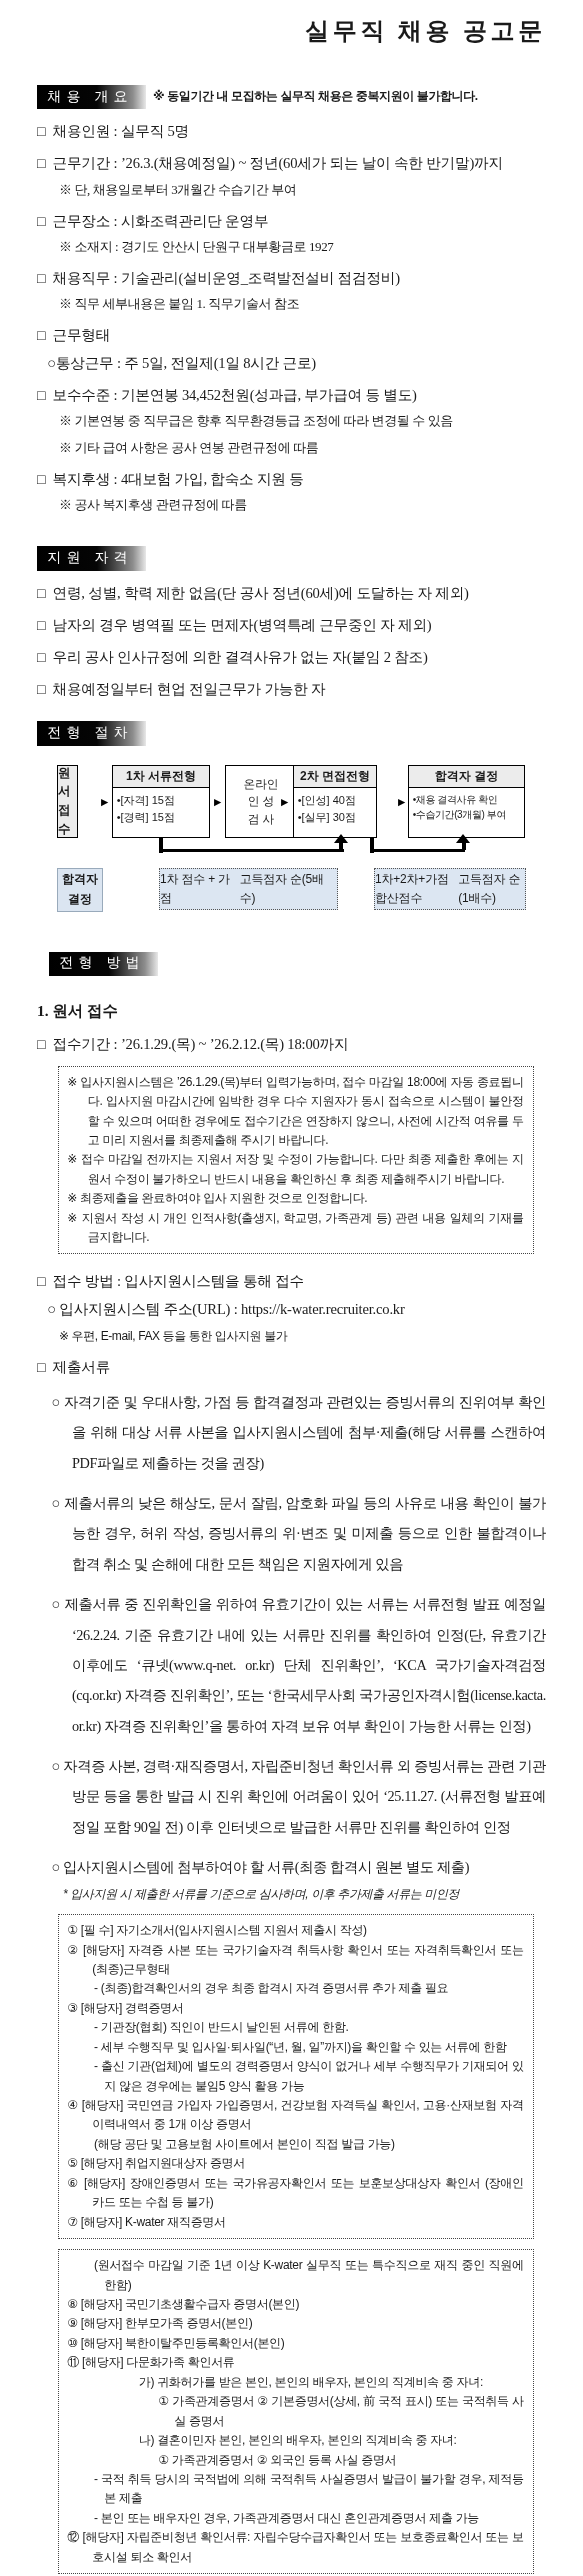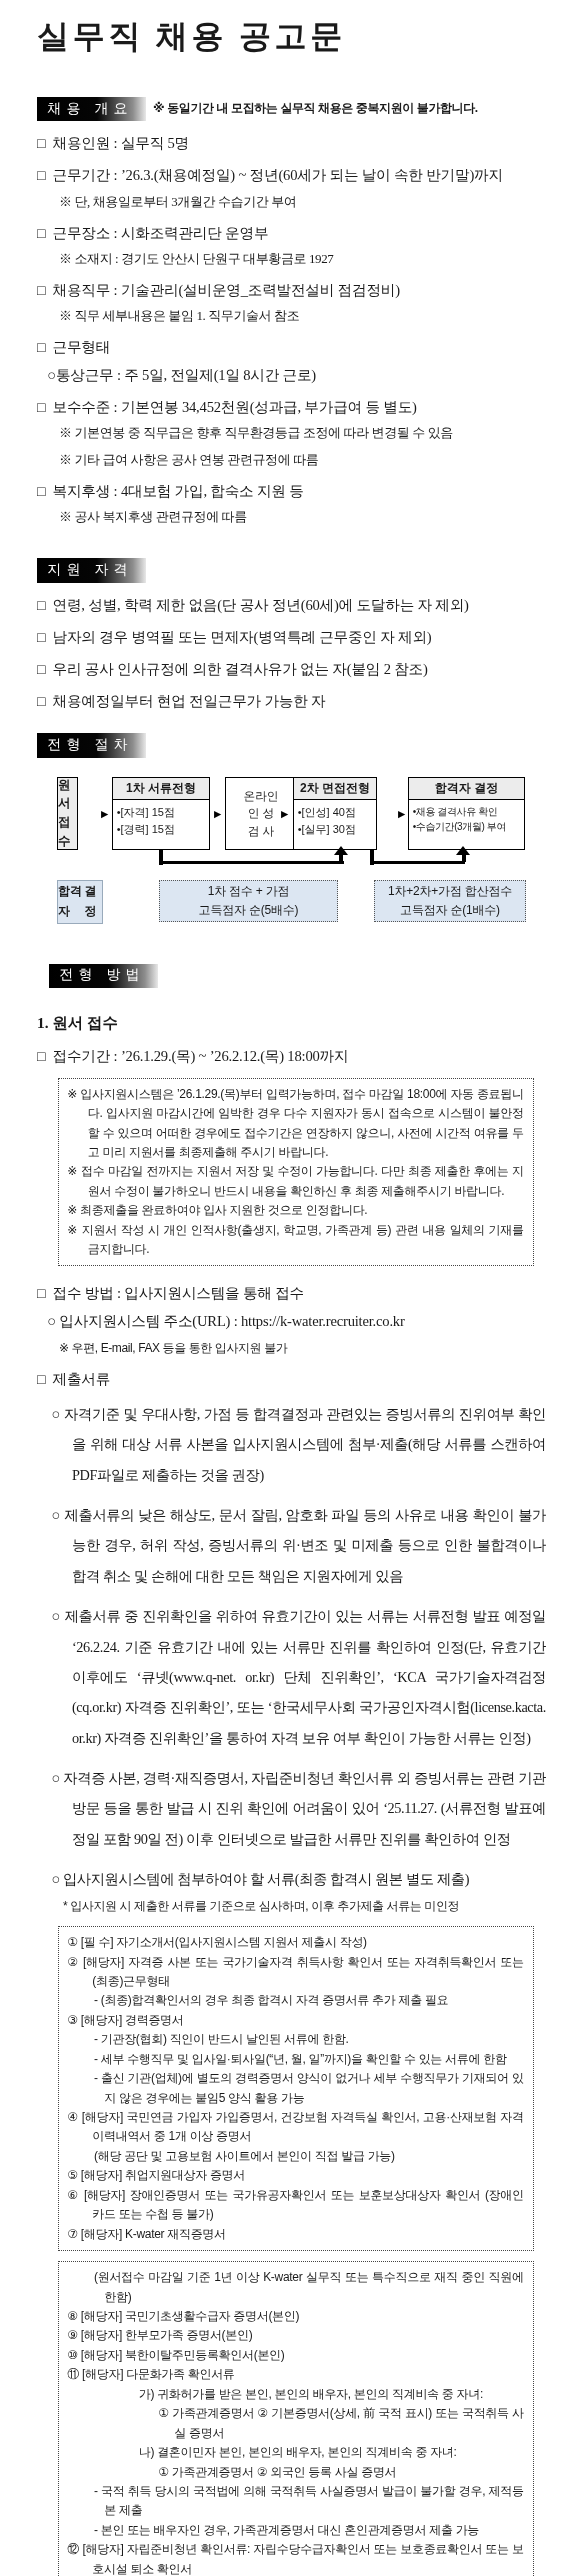--- a/index.html
+++ b/index.html
@@ -1,18 +1,18 @@
 <!DOCTYPE html>
 <html style="font-size:11.7px"><head>
 <meta charset="utf-8">
 <style>
   html,body{margin:0;padding:0;background:#fff;}
   body{width:583px;color:#1a1a1a;font-family:"Liberation Serif","DejaVu Serif",serif;}
   .page{box-sizing:border-box;width:583px;padding:10.3px 37px 19px 37px;}
-  .title{text-align:left;font-size:32px;font-weight:bold;letter-spacing:3.7px;margin:4.4px 0 38px 0;}
+  .title{text-align:right;font-size:24px;font-weight:bold;letter-spacing:3.7px;margin:4.4px 0 38px 0;}
   
   .sec-head-row{margin:22px 0 10.3px 0;display:flex;align-items:center;}
   .sec-badge{display:inline-block;color:#fff;font-family:"Liberation Sans","DejaVu Sans",sans-serif;
     font-weight:normal;font-size:14px;letter-spacing:5.1px;padding:2.9px 13px 3.7px 10.3px;
     background:linear-gradient(90deg,#000 0%,#050505 55%,#8d8d8d 88%,#e8e8e8 100%);}
   .sec-note{font-family:"Liberation Sans","DejaVu Sans",sans-serif;font-size:12px;font-weight:bold;margin-left:7.3px;letter-spacing:-0.4px;}
   
   .item{font-size:14.6px;margin:13px 0 7.3px 0;letter-spacing:-0.2px;}
   .item .bullet{margin-right:7.3px;font-size:14px;}
   .note{font-size:13px;margin:5.9px 0 8.8px 22px;letter-spacing:-0.4px;}
@@ -29,32 +29,32 @@
   .box4{left:256px;width:84px;}
   .box5{left:371px;width:117px;}
   .box5 .fbox-body{font-size:10px;letter-spacing:-0.4px;}
   .farrow{position:absolute;top:31px;font-size:9.5px;color:#000;}
   .fa1{left:64px;}.fa2{left:177px;}.fa3{left:244px;}.fa4{left:361px;}
   .conn-h,.conn-v{position:absolute;background:#000;}
   .conn-h{height:3.7px;}
   .conn-v{width:3.7px;}
   .conn-arrow{position:absolute;width:0;height:0;border-left:7.3px solid transparent;border-right:7.3px solid transparent;border-bottom:9.5px solid #000;}
   .result-label{position:absolute;left:20px;top:103px;width:44px;height:42px;background:#dbe5f1;border:0.7px solid #9ab;
-    display:flex;flex-direction:row;justify-content:center;align-items:center;font-size:12px;font-weight:bold;line-height:1.6;}
+    display:flex;flex-direction:column;justify-content:center;align-items:center;font-size:12px;font-weight:bold;line-height:1.6;}
   .result-box{position:absolute;top:103px;height:42px;background:#dce6f2;border:1.5px dotted #555;box-sizing:border-box;
-    display:flex;flex-direction:column;justify-content:center;align-items:center;font-size:12px;line-height:1.55;letter-spacing:-0.2px;}
+    display:flex;justify-content:center;align-items:center;font-size:12px;line-height:1.55;letter-spacing:-0.2px;}
   .rb1{left:122px;width:179px;}
   .rb2{left:337px;width:152px;}
   
   .step-title{font-size:15.4px;font-weight:bold;margin:25px 0 11.7px 0;}
   .dotted-box{border:1.5px dotted #444;margin:11.7px 0 17.6px 20.5px;width:476px;box-sizing:border-box;padding:5.9px 8.8px;
     font-family:"Liberation Sans","DejaVu Sans",sans-serif;font-size:12px;line-height:1.62;text-align:justify;letter-spacing:-0.3px;}
   .dotted-box .np{padding-left:20.5px;text-indent:-20.5px;}
   .para{font-size:14.3px;line-height:2.12;text-align:justify;margin:10.3px 0;padding-left:35px;text-indent:-20.5px;letter-spacing:-0.4px;}
-  .star-note{font-family:"Liberation Sans","DejaVu Sans",sans-serif;font-size:12px;margin:2.9px 0 10.3px 26px;letter-spacing:-0.4px;}
+  .star-note{font-family:"Liberation Sans","DejaVu Sans",sans-serif;font-size:12px;margin:2.9px 0 10.3px 26px;letter-spacing:-0.4px;font-style:italic;}
   .lvl0{padding-left:25px;text-indent:-25px;}
   .lvl1{padding-left:37px;text-indent:-10.3px;}
   .lvl2{padding-left:89px;text-indent:-17.6px;}
   .lvl3{padding-left:107px;text-indent:-16px;}
   .box-gap{margin-bottom:10.3px;}
 </style>
 </head>
 <body>
 
 <div class="page">

